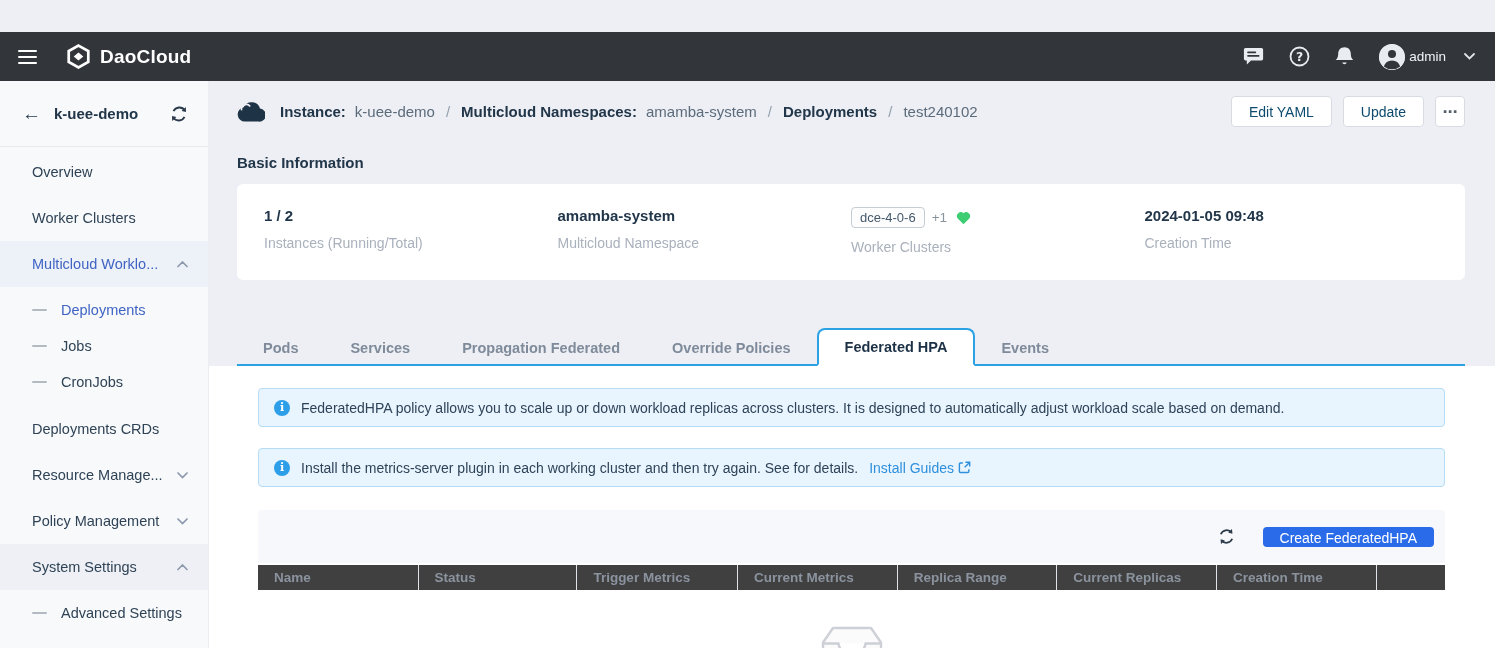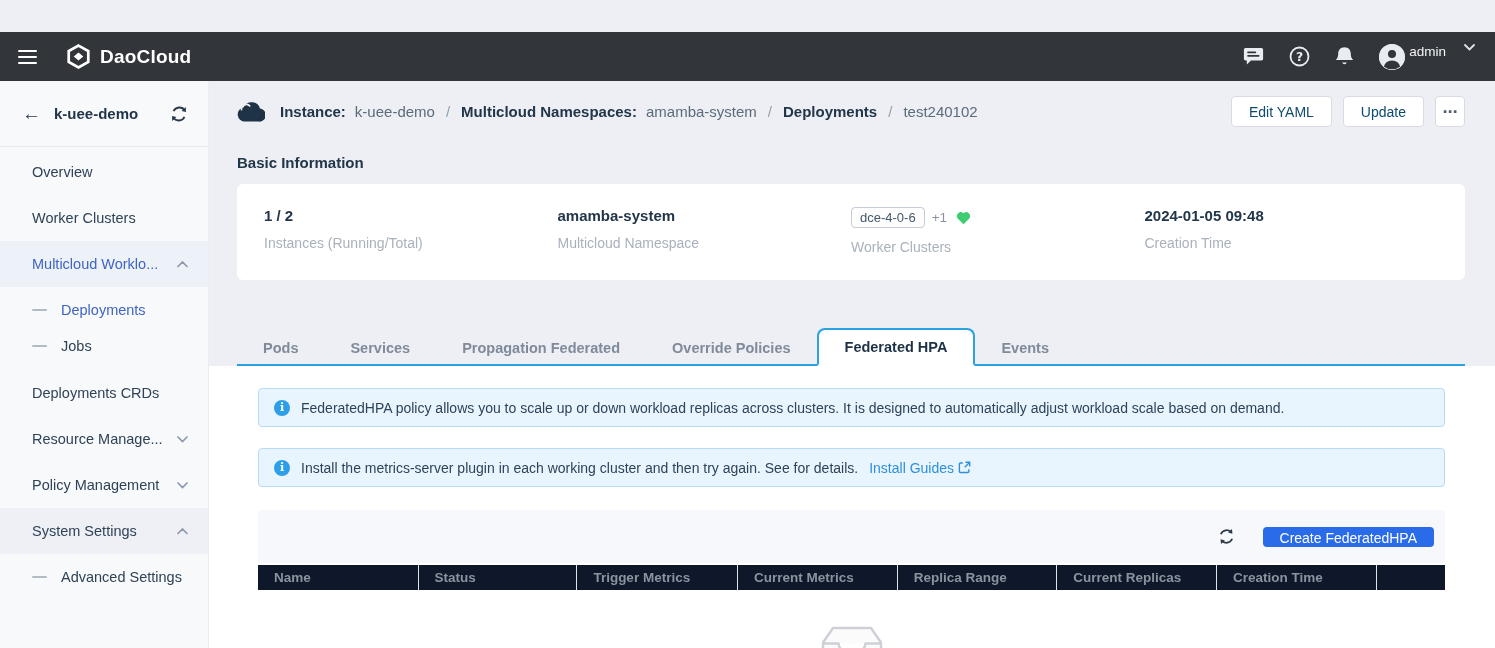--- a/index.html
+++ b/index.html
@@ -14,21 +14,21 @@
 
   
   .topbar{height:49px;background:var(--topbar_bg);display:flex;align-items:center;padding:0 20px 0 18px;flex:0 0 49px;margin-top:32px;}
   .hamburger{width:19px;display:flex;flex-direction:column;gap:4px;cursor:pointer;}
   .hamburger i{display:block;height:2px;background:#fff;border-radius:1px;}
   .brand{display:flex;align-items:center;gap:9px;margin-left:29px;color:#fff;font-size:19px;font-weight:700;letter-spacing:.2px;cursor:pointer;}
   .topbar-right{margin-left:auto;display:flex;align-items:center;gap:25px;}
   .tb-icon{display:flex;align-items:center;cursor:pointer;}
   .avatar{width:26px;height:26px;border-radius:50%;background:#e8ebf0;display:flex;align-items:center;justify-content:center;overflow:hidden;cursor:pointer;}
   .username{color:#f2f4f7;font-size:13.5px;margin-left:-14px;cursor:pointer;}
-  .userwrap{display:flex;gap:18px;}
+  .userwrap{display:flex;align-items:center;gap:18px;}
 
   
   .shell{flex:1;display:flex;min-height:0;}
   .sidebar{width:209px;flex:0 0 209px;background:#f8f9fb;border-right:1px solid #ececf1;box-shadow:1px 0 3px rgba(0,0,0,.04);display:flex;flex-direction:column;}
   .side-head{height:66px;display:flex;align-items:center;padding:0 20px 0 22px;gap:13px;border-bottom:1px solid #e9ebf0;}
   .back{font-size:19px;font-weight:700;color:#22364a;cursor:pointer;line-height:1;}
   .ws-name{flex:1;font-size:15px;font-weight:600;color:#22364a;}
   .nav{padding-top:2px;}
   .nav-item{height:46px;display:flex;align-items:center;padding:0 20px 0 32px;font-size:14.5px;color:#2f4356;cursor:pointer;}
   .nav-item .chev{margin-left:auto;display:flex;}
@@ -67,21 +67,21 @@
   .panel{flex:1;background:#fff;padding:22px 50px 0 49px;min-height:0;}
   .banner{display:flex;align-items:center;gap:11px;background:var(--banner_bg);border:1px solid var(--banner_border);border-radius:4px;height:39px;padding:0 15px;font-size:14px;color:#2e4358;}
   .banner + .banner{margin-top:21px;}
   .info-dot{width:16px;height:16px;flex:0 0 16px;border-radius:50%;background:var(--info_icon);color:#fff;font-size:11px;font-weight:700;display:flex;align-items:center;justify-content:center;font-family:"DejaVu Serif",serif;}
   .blink{color:var(--link_blue);cursor:pointer;display:inline-flex;align-items:center;gap:4px;}
 
   .toolbar{margin-top:23px;background:#f7f8fb;border-radius:4px 4px 0 0;height:53px;display:flex;align-items:center;justify-content:flex-end;gap:27px;padding:0 11px 0 16px;}
   .refresh{display:flex;cursor:pointer;}
   .create-btn{background:var(--accent_blue);color:#fff;border:none;border-radius:4px;height:20px;padding:3px 17px;font-size:14px;font-family:inherit;cursor:pointer;}
 
-  .thead{display:flex;height:27px;background:#0f172a;border-top:2px solid #fff;align-items:center;}
+  .thead{display:flex;height:27px;background:#404040;border-top:2px solid #fff;align-items:center;}
   .th{font-size:13.5px;font-weight:600;color:#8b939f;padding-left:16px;white-space:nowrap;overflow:hidden;height:100%;display:flex;align-items:center;}
   .th + .th{border-left:1px solid #e0e4e9;}
   .c1{flex:162 1 0;} .c2{flex:160 1 0;} .c3{flex:162 1 0;} .c4{flex:161 1 0;}
   .c5{flex:161 1 0;} .c6{flex:161 1 0;} .c7{flex:161 1 0;} .c8{flex:59 1 0;}
 
   .empty{margin-top:35px;display:flex;flex-direction:column;align-items:center;}
   .empty-art{position:relative;width:84px;height:62px;display:flex;justify-content:center;}
   .empty-shadow{position:absolute;bottom:0;left:4px;width:76px;height:13px;background:#e8eaec;border-radius:50%;}
   .empty-art svg{position:relative;z-index:1;}
   .empty-text{margin-top:12px;font-size:14px;color:#8a94a0;}
@@ -175,20 +175,24 @@
             </span>
         </div>
         <div class="sub-block">
           <div class="nav-sub active">
               <span class="dash"></span>
               <span>Deployments</span>
             </div>
           <div class="nav-sub">
               <span class="dash"></span>
               <span>Jobs</span>
+            </div>
+          <div class="nav-sub">
+              <span class="dash"></span>
+              <span>CronJobs</span>
             </div>
         </div>
         <div class="nav-item">
             <span>Deployments CRDs</span>
           </div>
         <div class="nav-item">
           <span>Resource Manage...</span>
           <span class="chev">
               <svg width="11" height="7" viewBox="0 0 11 7">
                 <polyline points="1,1 5.5,5.5 10,1" fill="none" stroke="#8d99ad" stroke-width="1.7" stroke-linecap="round"></polyline>

